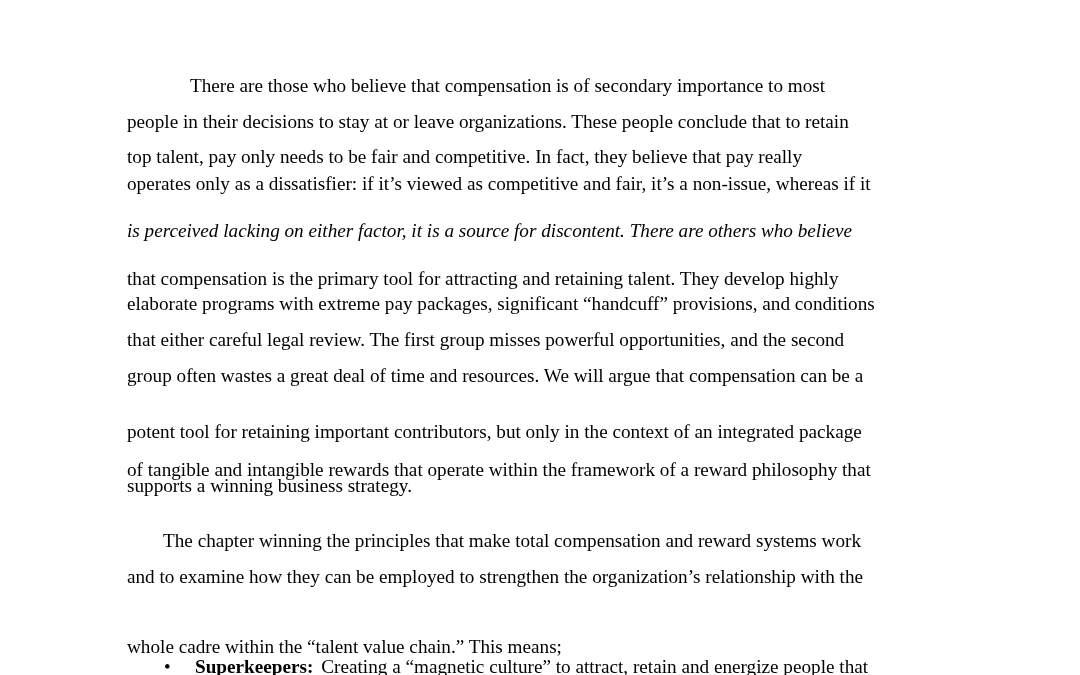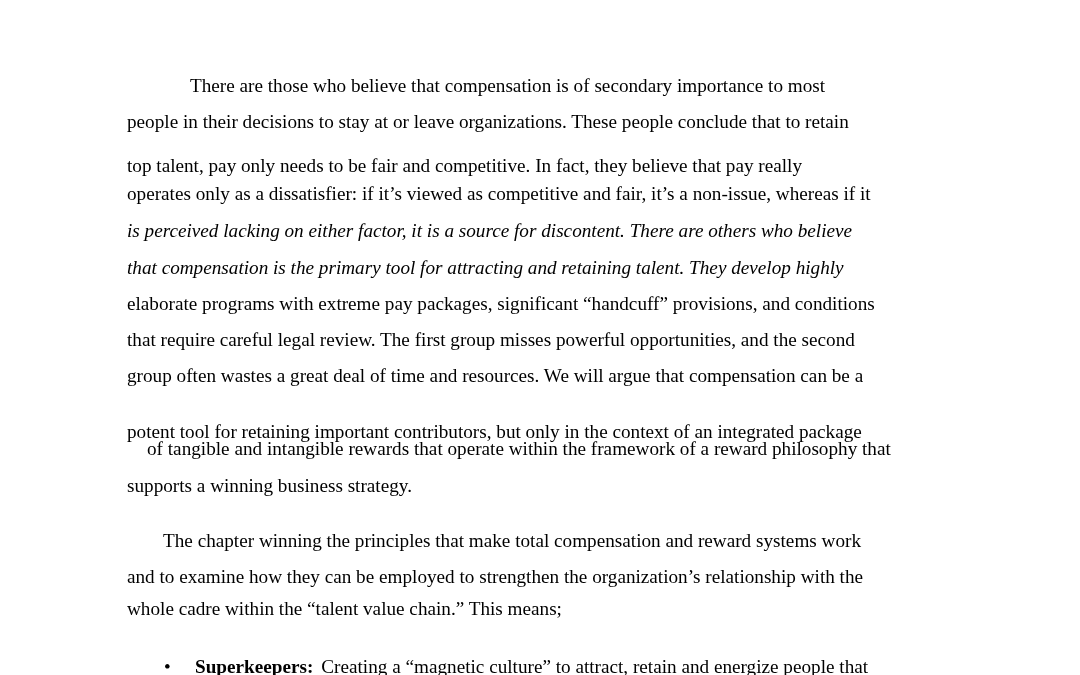--- a/index.html
+++ b/index.html
@@ -47,36 +47,36 @@
     }
   </style>
 </head>
 <body>
 
 <div class="page">
 
   <div>
     <div class="line" style="top:74px; left:190px;">There are those who believe that compensation is of secondary importance to most</div>
     <div class="line" style="top:110px;text-align:right;">people in their decisions to stay at or leave organizations.  These people conclude that to retain</div>
-    <div class="line" style="top:154px;">top talent, pay only needs to be fair and competitive.  In fact, they believe that pay really</div>
-    <div class="line" style="top:182px;">operates only as a dissatisfier: if it’s viewed as competitive and fair, it’s a non-issue, whereas if it</div>
+    <div class="line" style="top:145px;">top talent, pay only needs to be fair and competitive.  In fact, they believe that pay really</div>
+    <div class="line" style="top:172px;">operates only as a dissatisfier: if it’s viewed as competitive and fair, it’s a non-issue, whereas if it</div>
     <div class="line" style="top:219px;font-style:italic;">is perceived lacking on either factor, it is a source for discontent.  There are others who believe</div>
-    <div class="line" style="top:256px;font-style:italic;">that compensation is the primary tool for attracting and retaining talent.  They develop highly</div>
+    <div class="line" style="top:267px;">that compensation is the primary tool for attracting and retaining talent.  They develop highly</div>
     <div class="line" style="top:292px;">elaborate programs with extreme pay packages, significant “handcuff” provisions, and conditions</div>
-    <div class="line" style="top:328px;">that require careful legal review.  The first group misses powerful opportunities, and the second</div>
+    <div class="line" style="top:328px;">that either careful legal review.  The first group misses powerful opportunities, and the second</div>
     <div class="line" style="top:364px;">group often wastes a great deal of time and resources.  We will argue that compensation can be a</div>
     <div class="line" style="top:420px;">potent tool for retaining important contributors, but only in the context of an integrated package</div>
-    <div class="line" style="top:437px;margin-left:20px;">of tangible and intangible rewards that operate within the framework of a reward philosophy that</div>
+    <div class="line" style="top:458px;">of tangible and intangible rewards that operate within the framework of a reward philosophy that</div>
     <div class="line" style="top:474px;">supports a winning business strategy.</div>
   </div>
 
   <div>
     <div class="line" style="top:529px; left:163px;">The chapter winning the principles that make total compensation and reward systems work</div>
     <div class="line" style="top:565px;">and to examine how they can be employed to strengthen the organization’s relationship with the</div>
-    <div class="line" style="top:597px;text-align:right;">whole cadre within the “talent value chain.”  This means;</div>
+    <div class="line" style="top:635px;text-align:right;">whole cadre within the “talent value chain.”  This means;</div>
   </div>
 
   <div class="bullet-row">
     <span class="bullet-dot">•</span>
     <span class="bullet-term">Superkeepers:</span>
     <span>Creating a “magnetic culture” to attract, retain and energize people that</span>
   </div>
 
 </div>
 

